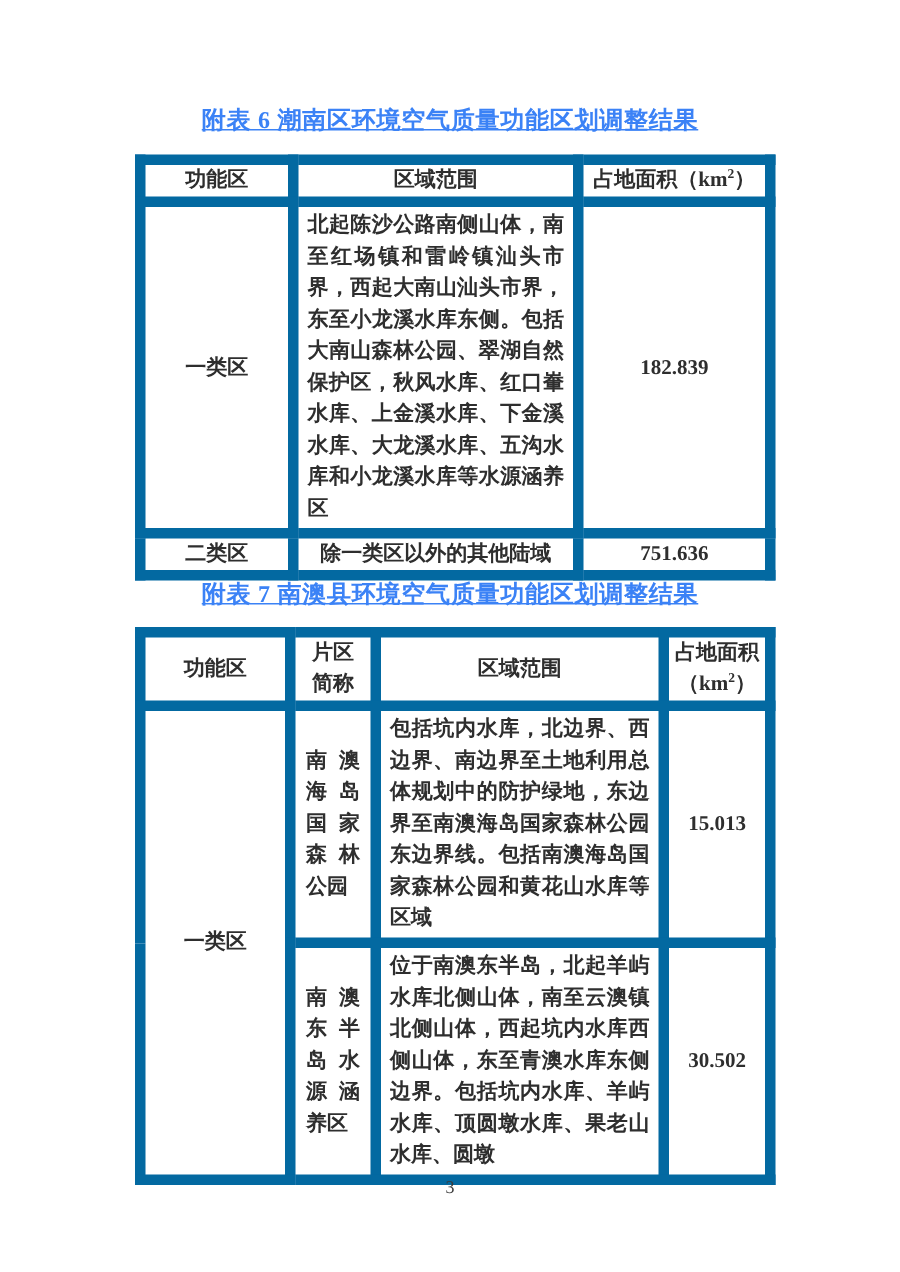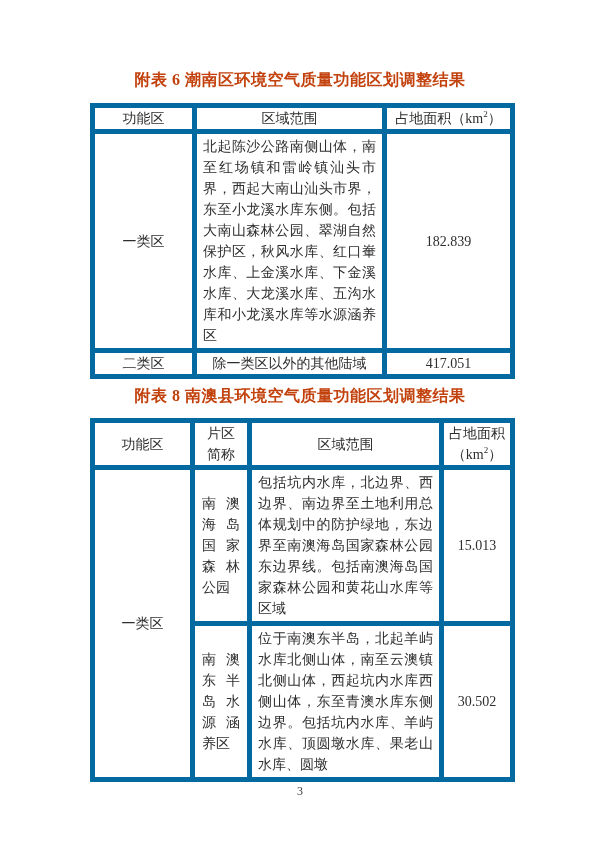--- a/index.html
+++ b/index.html
@@ -11,40 +11,41 @@
     position:relative;
     overflow:hidden;
   }
   .doc-page{position:absolute;inset:0;background:#ffffff;}
 
   .tbl-title{
     position:absolute;left:0;width:600px;
     text-align:center;
     font-size:16px;font-weight:bold;
     letter-spacing:0.5px;
-    color:#c2410c;
+    color:#3b82f6;
+    text-decoration:underline;
   }
   #title6{top:70px;}
   #title7{top:386px;}
 
   table{
     position:absolute;left:90px;
     width:420px;
     border-collapse:collapse;
     table-layout:fixed;
     font-size:14px;
     line-height:21px;
     color:#2e2e2e;
   }
   #table6{top:103px;}
   #table7{top:418px;}
 
   th,td{
-    border:5px solid #0369a1;
-    font-weight:normal;
+    border:7px solid #0369a1;
+    font-weight:bold;
     vertical-align:middle;
     padding:0;
     overflow:hidden;
   }
   .c{text-align:center;}
   .range{
     text-align:justify;
     text-justify:inter-ideograph;
     padding:2px 6px;
     margin-top:20px;
@@ -91,26 +92,26 @@
       <th class="c"><span>占地面积（km</span><sup>2</sup><span>）</span></th>
     </tr>
     <tr class="r1">
       <td class="c">一类区</td>
       <td class="range">北起陈沙公路南侧山体，南至红场镇和雷岭镇汕头市界，西起大南山汕头市界，东至小龙溪水库东侧。包括大南山森林公园、翠湖自然保护区，秋风水库、红口輋水库、上金溪水库、下金溪水库、大龙溪水库、五沟水库和小龙溪水库等水源涵养区</td>
       <td class="c">182.839</td>
     </tr>
     <tr class="r2">
       <td class="c">二类区</td>
       <td class="c">除一类区以外的其他陆域</td>
-      <td class="c">417.051</td>
+      <td class="c">751.636</td>
     </tr>
   </tbody>
     </table>
 
-  <div class="tbl-title" id="title7">附表 8 南澳县环境空气质量功能区划调整结果</div>
+  <div class="tbl-title" id="title7">附表 7 南澳县环境空气质量功能区划调整结果</div>
 
   <table id="table7">
     <colgroup>
       <col style="width:100px">
       <col style="width:57px">
       <col style="width:192px">
       <col style="width:71px">
     </colgroup>
     <tbody>
         <tr class="hdr">

